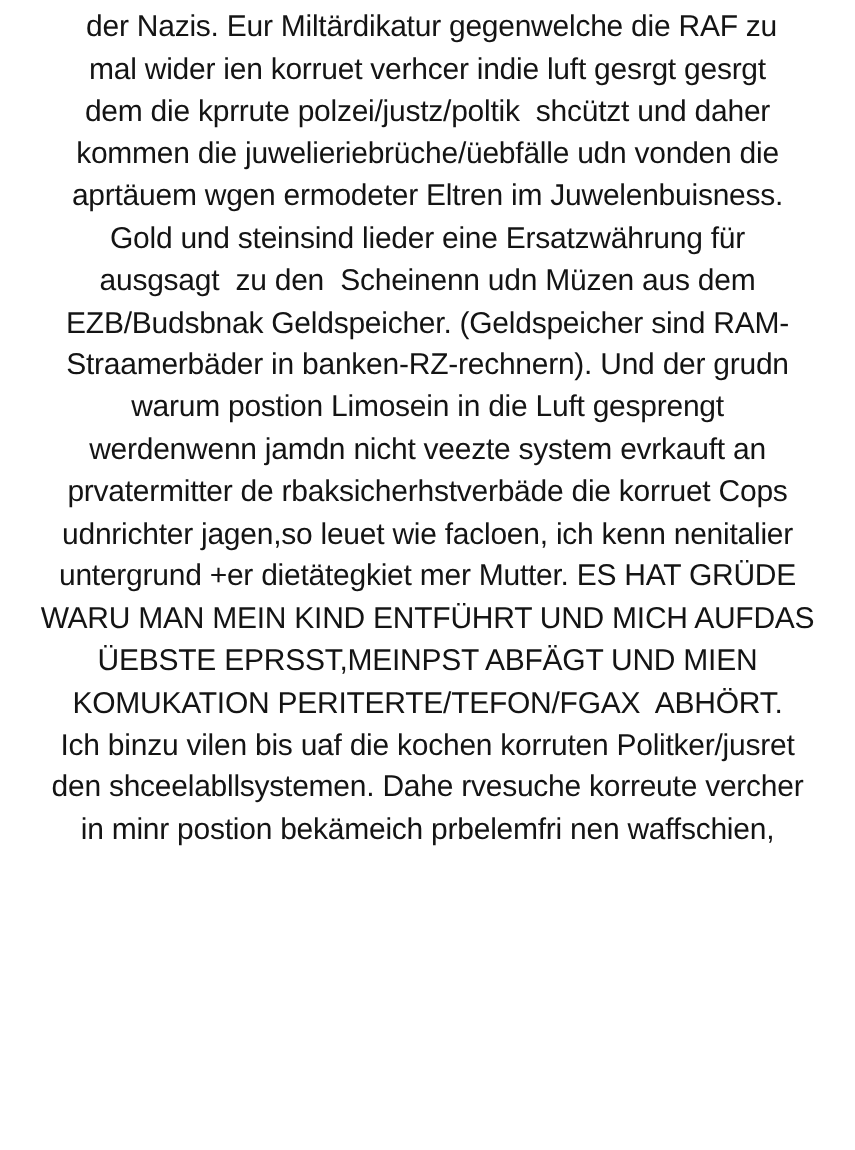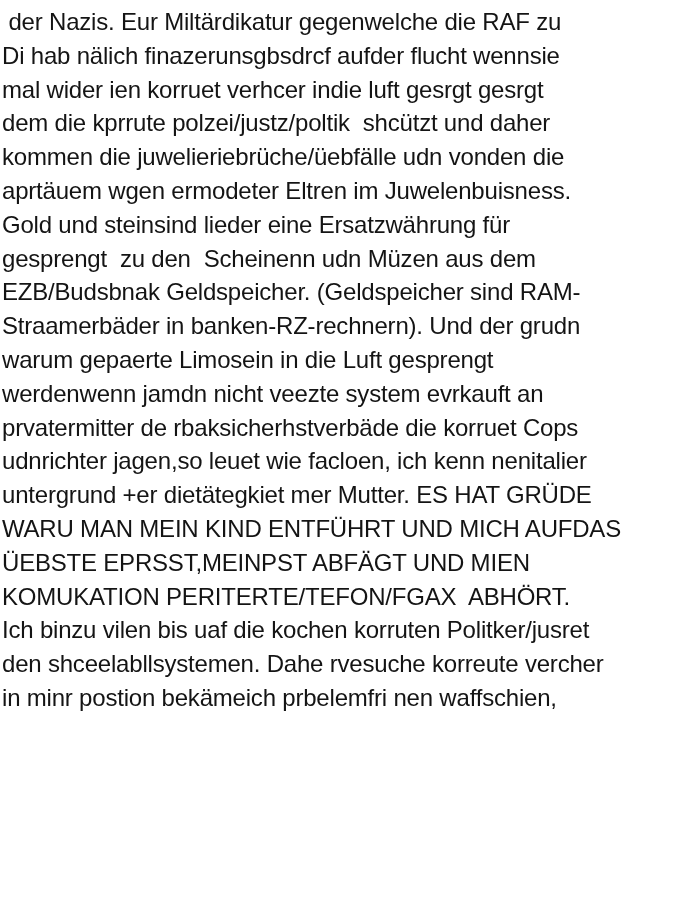--- a/index.html
+++ b/index.html
@@ -14,41 +14,41 @@
     background: #ffffff;
     overflow: hidden;
     padding: 5px 2px 0 2px;
   }
   .doc-text {
     font-family: "Liberation Sans", sans-serif;
     font-size: 24px;
     line-height: 33.8px;
     color: #141414;
     letter-spacing: -0.2px;
+    text-align: center;
   }
   .doc-text .line {
     white-space: pre;
   }
 </style>
 </head>
 <body>
 
 <div class="page">
   <div class="doc-text">
       <div class="line"> der Nazis. Eur Miltärdikatur gegenwelche die RAF zu</div>
-      <div class="line">Di hab nälich finazerunsgbsdrcf aufder flucht wennsie</div>
       <div class="line">mal wider ien korruet verhcer indie luft gesrgt gesrgt</div>
       <div class="line">dem die kprrute polzei/justz/poltik  shcützt und daher</div>
       <div class="line">kommen die juwelieriebrüche/üebfälle udn vonden die</div>
       <div class="line">aprtäuem wgen ermodeter Eltren im Juwelenbuisness.</div>
       <div class="line">Gold und steinsind lieder eine Ersatzwährung für</div>
-      <div class="line">gesprengt  zu den  Scheinenn udn Müzen aus dem</div>
+      <div class="line">ausgsagt  zu den  Scheinenn udn Müzen aus dem</div>
       <div class="line">EZB/Budsbnak Geldspeicher. (Geldspeicher sind RAM-</div>
       <div class="line">Straamerbäder in banken-RZ-rechnern). Und der grudn</div>
-      <div class="line">warum gepaerte Limosein in die Luft gesprengt</div>
+      <div class="line">warum postion Limosein in die Luft gesprengt</div>
       <div class="line">werdenwenn jamdn nicht veezte system evrkauft an</div>
       <div class="line">prvatermitter de rbaksicherhstverbäde die korruet Cops</div>
       <div class="line">udnrichter jagen,so leuet wie facloen, ich kenn nenitalier</div>
       <div class="line">untergrund +er dietätegkiet mer Mutter. ES HAT GRÜDE</div>
       <div class="line">WARU MAN MEIN KIND ENTFÜHRT UND MICH AUFDAS</div>
       <div class="line">ÜEBSTE EPRSST,MEINPST ABFÄGT UND MIEN</div>
       <div class="line">KOMUKATION PERITERTE/TEFON/FGAX  ABHÖRT.</div>
       <div class="line">Ich binzu vilen bis uaf die kochen korruten Politker/jusret</div>
       <div class="line">den shceelabllsystemen. Dahe rvesuche korreute vercher</div>
       <div class="line">in minr postion bekämeich prbelemfri nen waffschien,</div>

